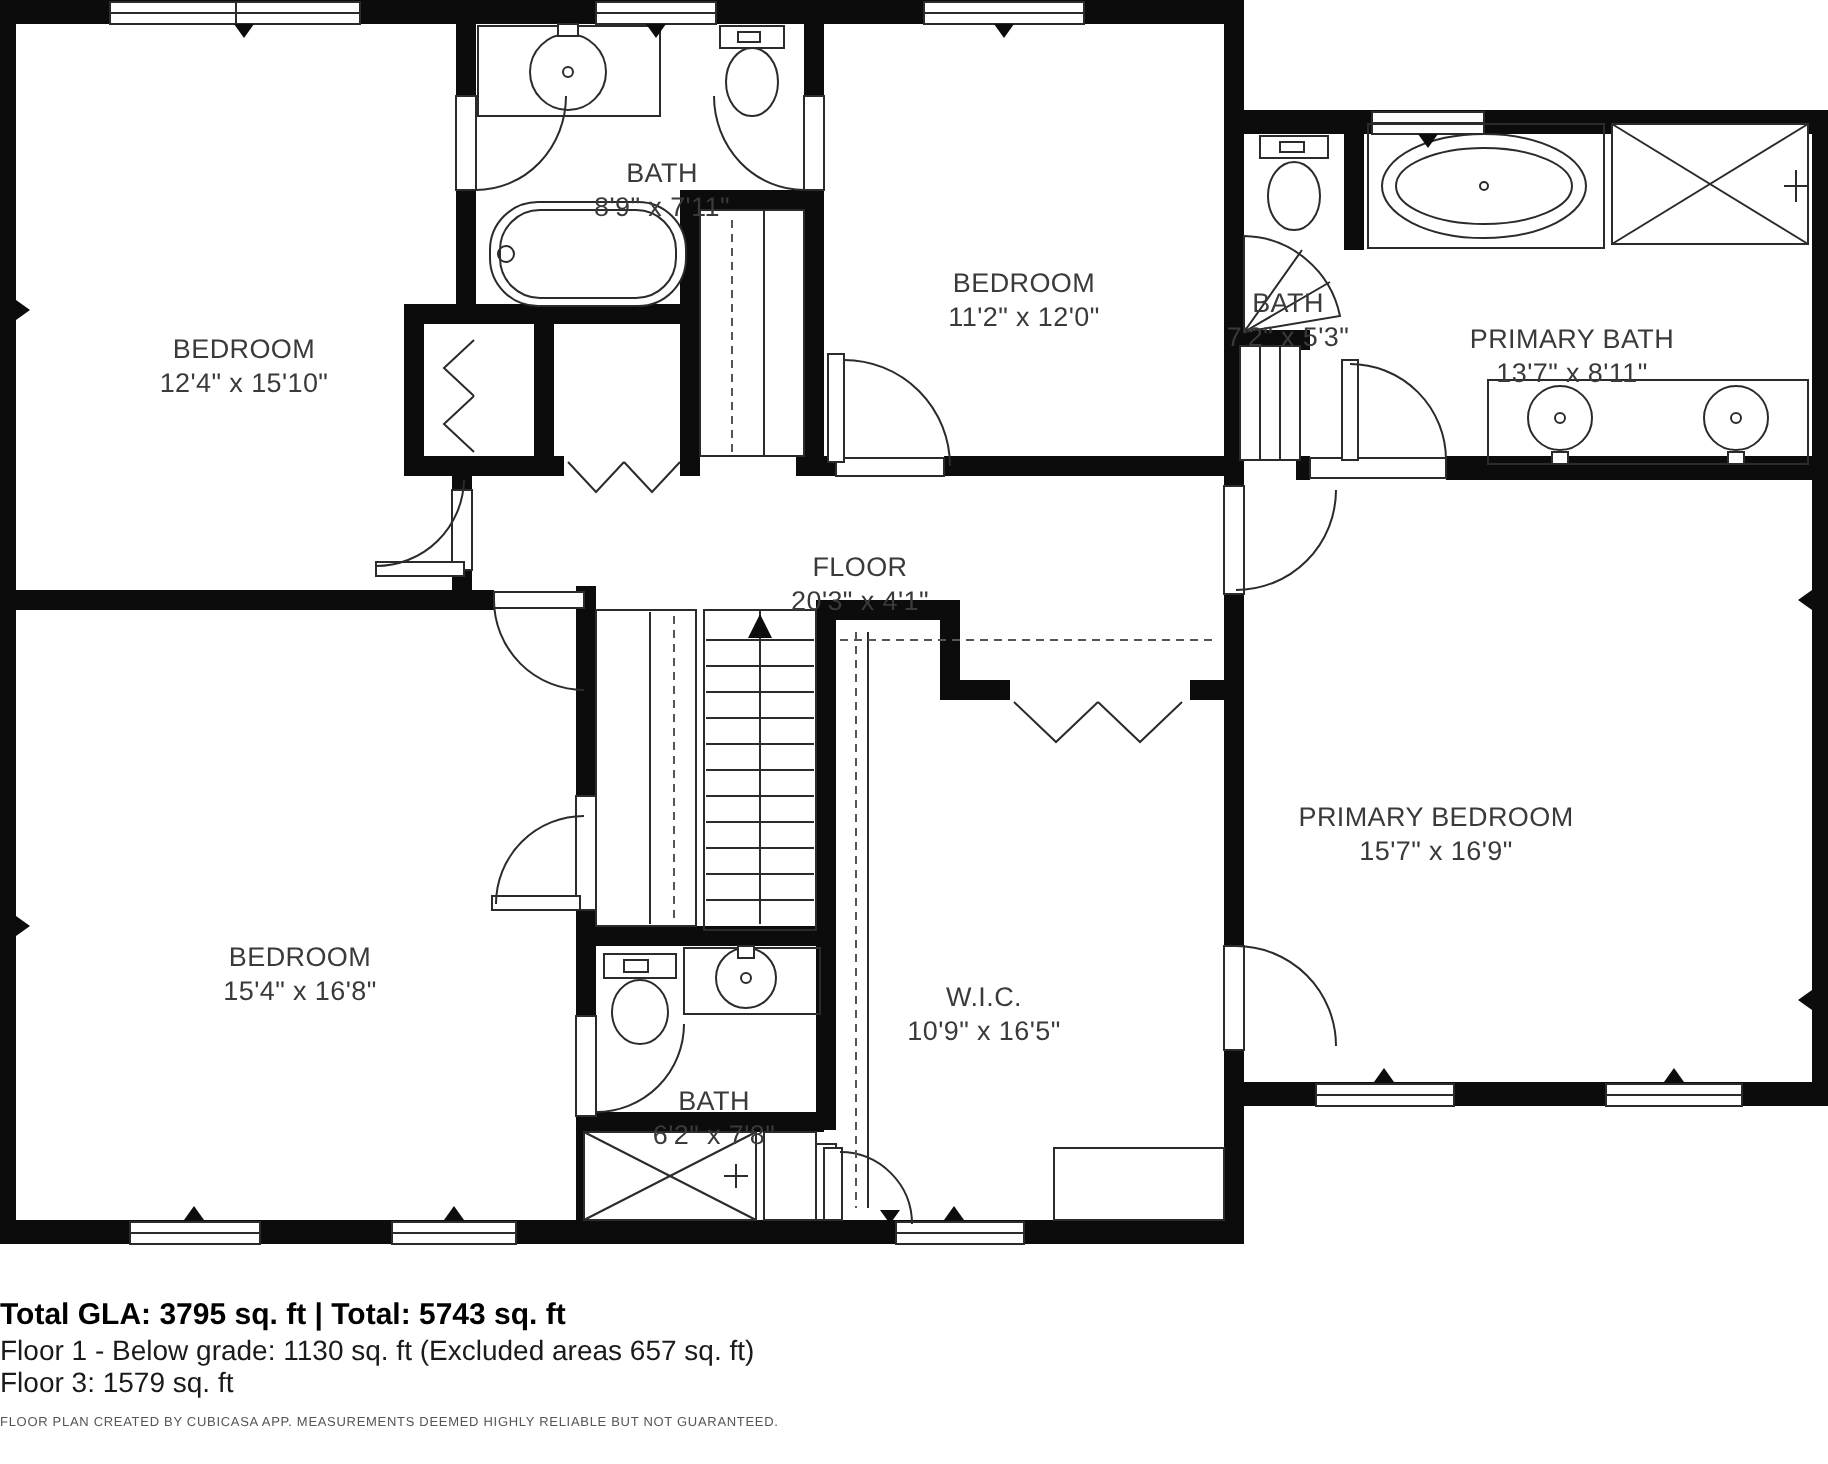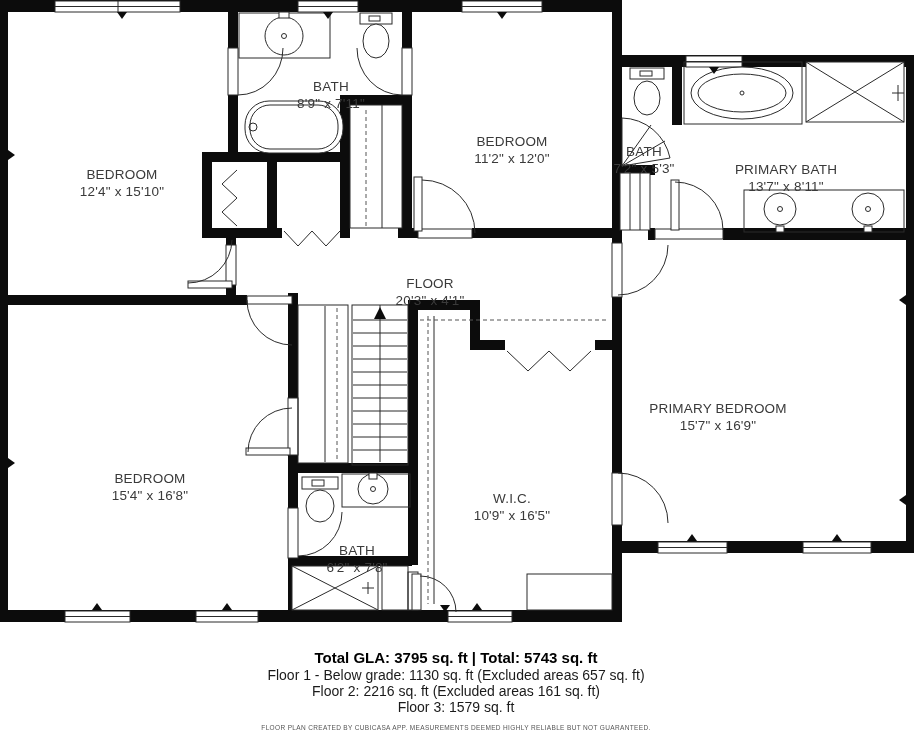--- a/index.html
+++ b/index.html
@@ -7,21 +7,21 @@
     position:relative; width:914px; height:732px; background:#ffffff;
     font-family:"Liberation Sans", sans-serif; overflow:hidden;
   }
   .plan-svg { position:absolute; left:0; top:0; }
   .room-label {
     position:absolute; transform:translateX(-50%);
     text-align:center; color:#3a3a3a; font-size:13.5px; line-height:17px;
     letter-spacing:.2px; white-space:nowrap; pointer-events:none;margin-top:24px;
   }
   .footer {
-    position:absolute; left:0; top:649px; width:912px; text-align:center; color:#111;
+    position:absolute; left:0; top:649px; width:912px; text-align:left; color:#111;
   }
   .footer .total { font-size:15px; font-weight:bold; line-height:18px; color:#000; }
   .footer .fline { font-size:14px; line-height:16px; color:#1a1a1a; }
   .footer .disclaimer {
     margin-top:9px; font-size:6.5px; letter-spacing:.35px; color:#555;
   }
   svg .wall { fill:#0c0c0c; stroke:none; }
   svg .thin { fill:none; stroke:#2b2b2b; stroke-width:1; }
   svg .thinw { fill:#ffffff; stroke:#2b2b2b; stroke-width:1; }
   svg .dash { fill:none; stroke:#555; stroke-width:1; stroke-dasharray:4 3; }
@@ -314,34 +314,33 @@
     <div>13'7" x 8'11"</div>
   </div>
   <div class="room-label" style="left:430px; top:251px">
     <div>FLOOR</div>
     <div>20'3" x 4'1"</div>
   </div>
   <div class="room-label" style="left:150px; top:446px">
     <div>BEDROOM</div>
     <div>15'4" x 16'8"</div>
   </div>
-  <div class="room-label" style="left:512px; top:466px">
+  <div class="room-label" style="left:492px; top:466px">
     <div>W.I.C.</div>
     <div>10'9" x 16'5"</div>
   </div>
   <div class="room-label" style="left:718px; top:376px">
     <div>PRIMARY BEDROOM</div>
     <div>15'7" x 16'9"</div>
   </div>
   <div class="room-label" style="left:357px; top:518px">
     <div>BATH</div>
     <div>6'2" x 7'8"</div>
   </div>
 
   <div class="footer">
     <div class="total">Total GLA: 3795 sq. ft | Total: 5743 sq. ft</div>
     <div class="fline">Floor 1 - Below grade: 1130 sq. ft (Excluded areas 657 sq. ft)</div>
-    <div class="fline">Floor 2: 2216 sq. ft (Excluded areas 161 sq. ft)</div>
     <div class="fline">Floor 3: 1579 sq. ft</div>
     <div class="disclaimer">FLOOR PLAN CREATED BY CUBICASA APP. MEASUREMENTS DEEMED HIGHLY RELIABLE BUT NOT GUARANTEED.</div>
   </div>
 
 </div>
 
 </body></html>

